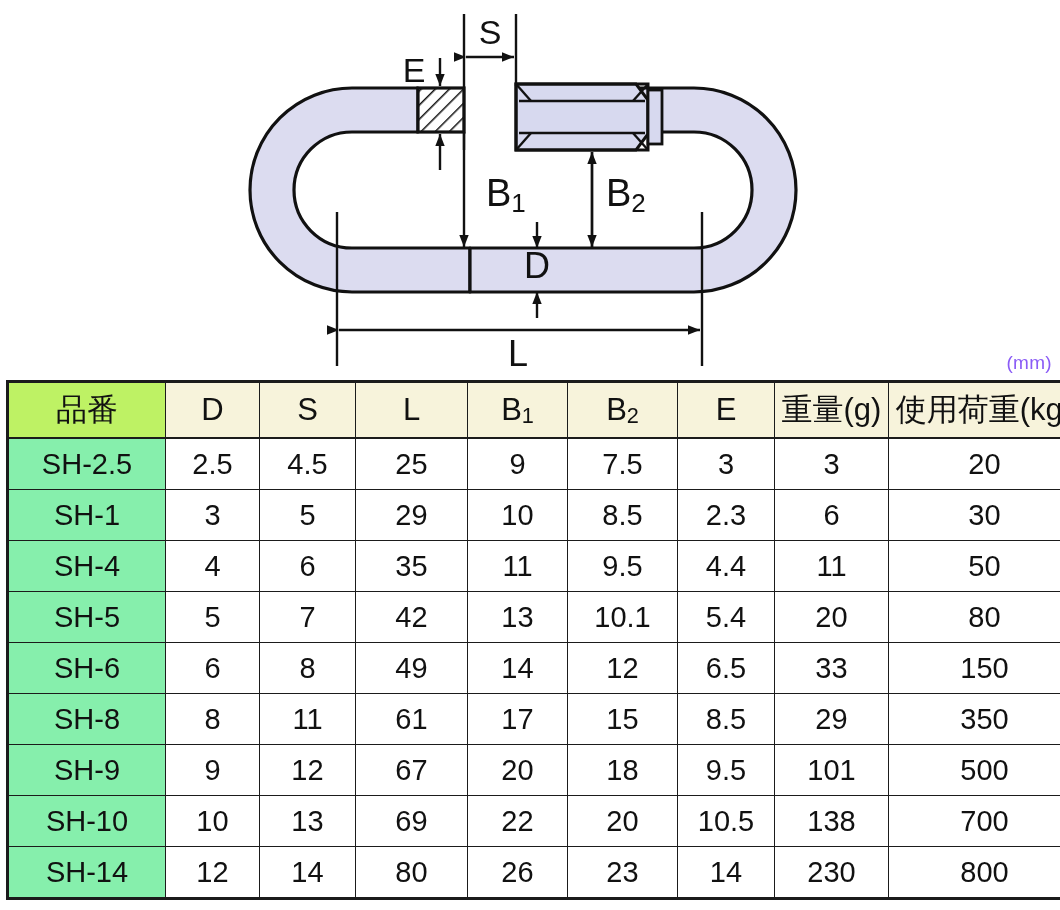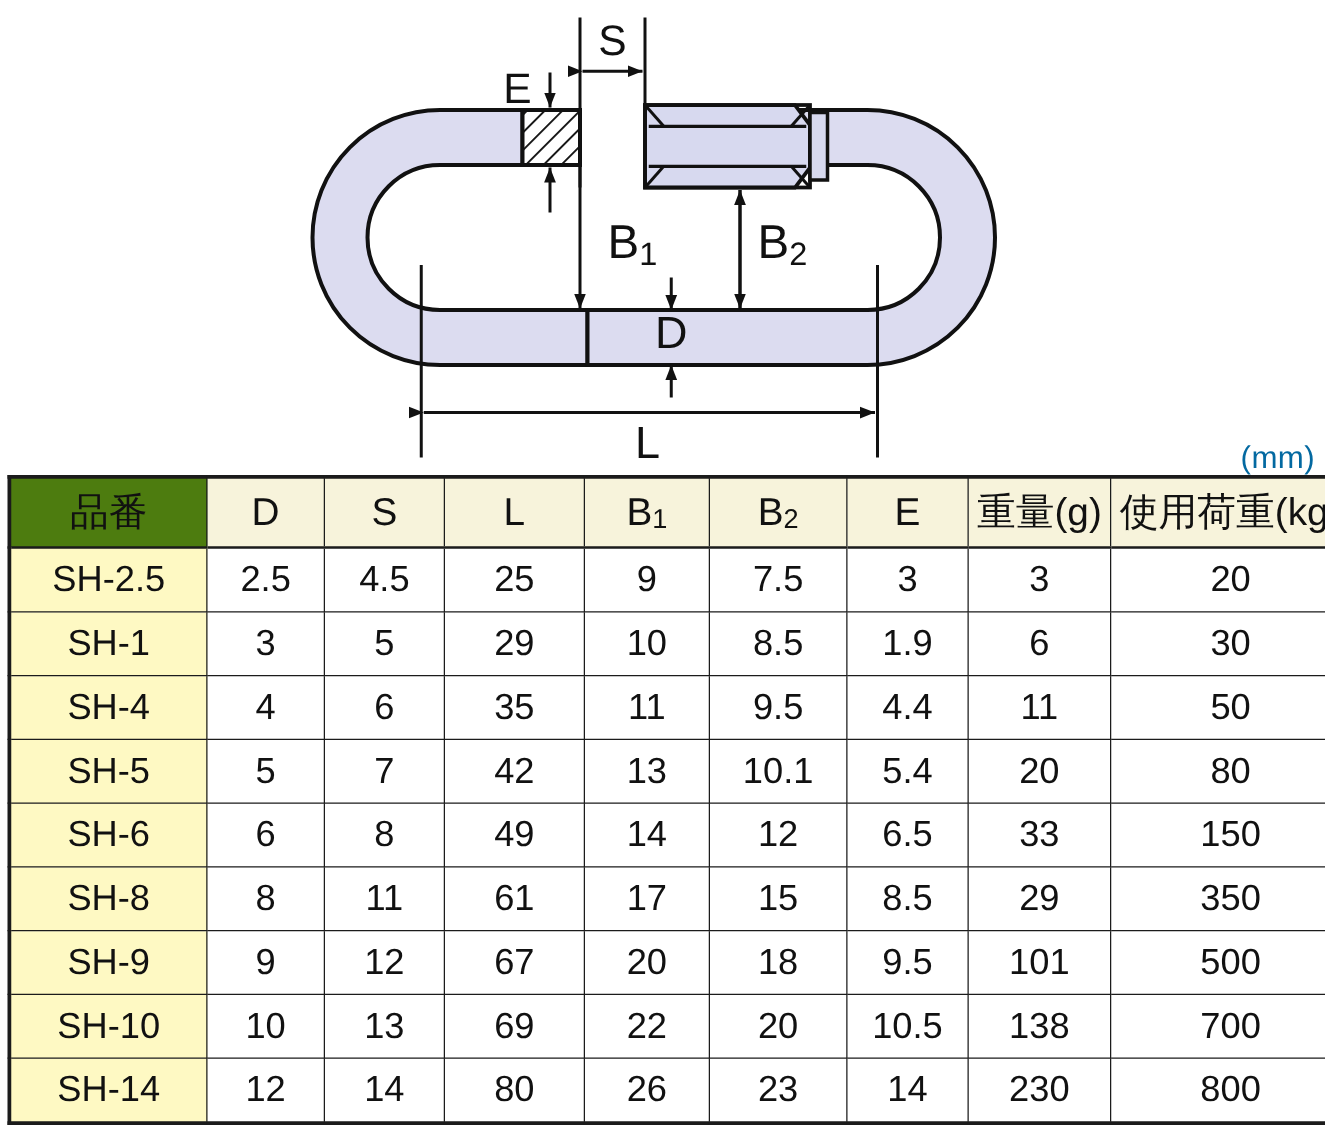--- a/index.html
+++ b/index.html
@@ -27,22 +27,22 @@
   #diagram-svg {
     position: absolute;
     left: 0;
     top: 0;
   }
 
   #unit-note {
     position: absolute;
     right: 8px;
     top: 352px;
-    font-size: 25px;
-    color: #0369a1;
+    font-size: 19px;
+    color: #8b5cf6;
     letter-spacing: 0.3px;
     margin-left: 48px;
   }
 
   
   #spec-table-wrap {
     position: absolute;
     left: 6px;
     top: 380px;
     width: 1048px;
@@ -63,25 +63,25 @@
     padding: 0;
     background: #ffffff;
     color: #111111;
   }
   table.spec thead th {
     background: #f7f3db;
     font-size: 31px;
     height: 54px;
   }
   table.spec tbody td.partno {
-    background: #fef9c3;
+    background: #86efac;
     font-size: 29px;
   }
   table.spec thead th.partno-head {
-    background: #4d7c0f;
+    background: #bef264;
   }
   
   table.spec thead th { border-bottom: 2.5px solid #1b1b1b; }
 
   .sub { font-size: 0.70em; vertical-align: -0.12em; }
 </style>
 </head>
 <body>
 
 <div id="diagram-area">
@@ -232,21 +232,21 @@
           <td>3</td>
           <td>20</td>
         </tr>
         <tr>
           <td class="partno">SH-1</td>
           <td>3</td>
           <td>5</td>
           <td>29</td>
           <td>10</td>
           <td>8.5</td>
-          <td>1.9</td>
+          <td>2.3</td>
           <td>6</td>
           <td>30</td>
         </tr>
         <tr>
           <td class="partno">SH-4</td>
           <td>4</td>
           <td>6</td>
           <td>35</td>
           <td>11</td>
           <td>9.5</td>

